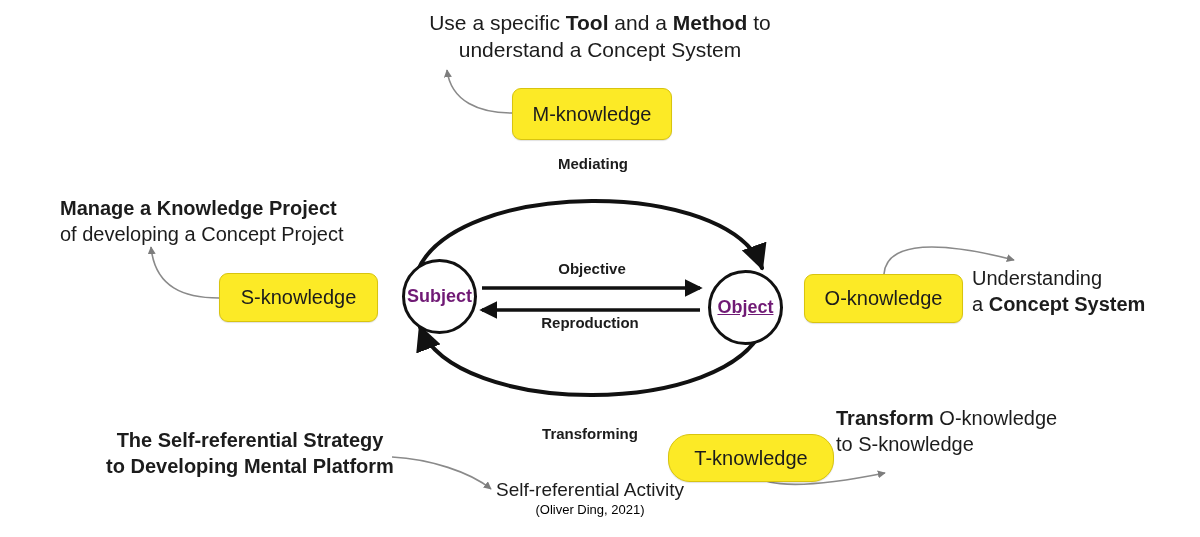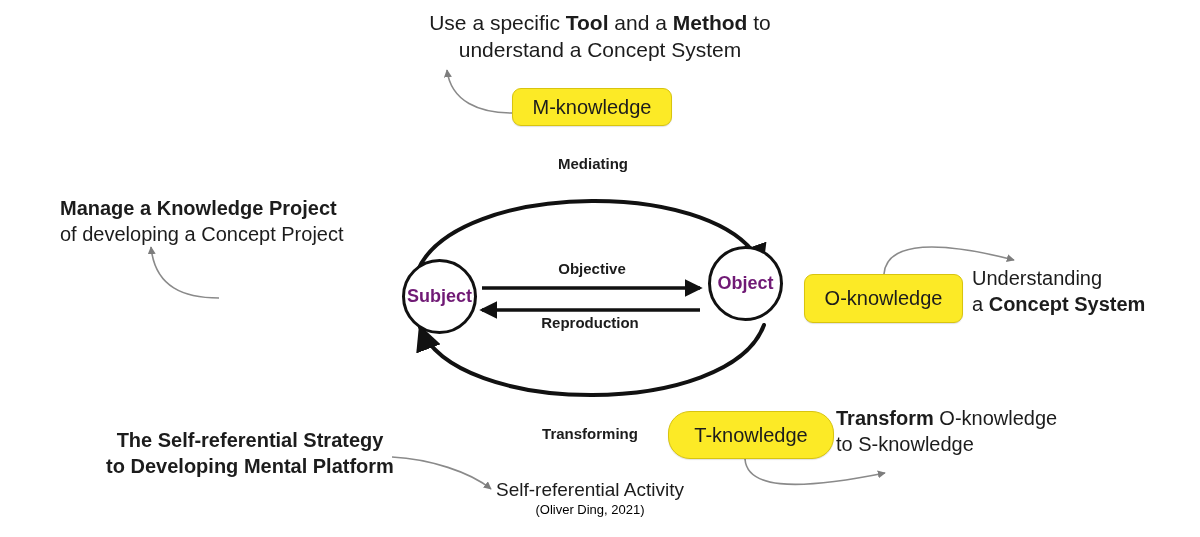--- a/index.html
+++ b/index.html
@@ -89,43 +89,43 @@
     border: 1px solid #d8c40f;
     border-radius: 9px;
     display: flex;
     align-items: center;
     justify-content: center;
     font-size: 20px;
     color: #1c1c1c;
     box-sizing: border-box;
     box-shadow: 0 1px 1px rgba(0,0,0,0.12);
   }
-  #chip-m { left: 512px; top: 88px;  width: 160px; height: 38px; }
+  #chip-m { left: 512px; top: 88px;  width: 160px; height: 52px; }
   #chip-s { left: 219px; top: 273px; width: 159px; height: 49px; }
   #chip-o { left: 804px; top: 274px; width: 159px; height: 49px; }
-  #chip-t { left: 668px; top: 411px; width: 166px; height: 48px; border-radius: 22px; }
+  #chip-t { left: 668px; top: 434px; width: 166px; height: 48px; border-radius: 22px; }
 
   
   .node {
     position: absolute;
     width: 75px; height: 75px;
     border: 3px solid #111111;
     border-radius: 50%;
     background: #ffffff;
     display: flex;
     align-items: center;
     justify-content: center;
     font-size: 18px;
     font-weight: bold;
     color: #701a75;
     box-sizing: border-box;
     z-index: 3;
   }
   #node-subject { left: 402px; top: 259px; }
-  #node-object  { left: 708px; top: 246px; }
+  #node-object  { left: 708px; top: 270px; text-decoration: underline; }
 
   
   .edge-label {
     position: absolute;
     font-size: 15px;
     font-weight: bold;
     color: #1c1c1c;
     text-align: center;
   }
   #label-mediating    { left: 493px; top: 155px; width: 200px; }
@@ -197,20 +197,23 @@
     <span class="b">The Self-referential Strategy</span><br>
     <span class="b">to Developing Mental Platform</span>
   </div>
 
   <div class="txt" id="selfref-label">Self-referential Activity</div>
   <div class="txt" id="selfref-credit">(Oliver Ding, 2021)</div>
 
   <div class="chip" id="chip-m">
     <span>M-knowledge</span>
   </div>
+  <div class="chip" id="chip-s">
+    <span>S-knowledge</span>
+  </div>
   <div class="chip" id="chip-o">
     <span>O-knowledge</span>
   </div>
   <div class="chip" id="chip-t">
     <span>T-knowledge</span>
   </div>
 
   <div class="node" id="node-subject">
     <span>Subject</span>
   </div>

